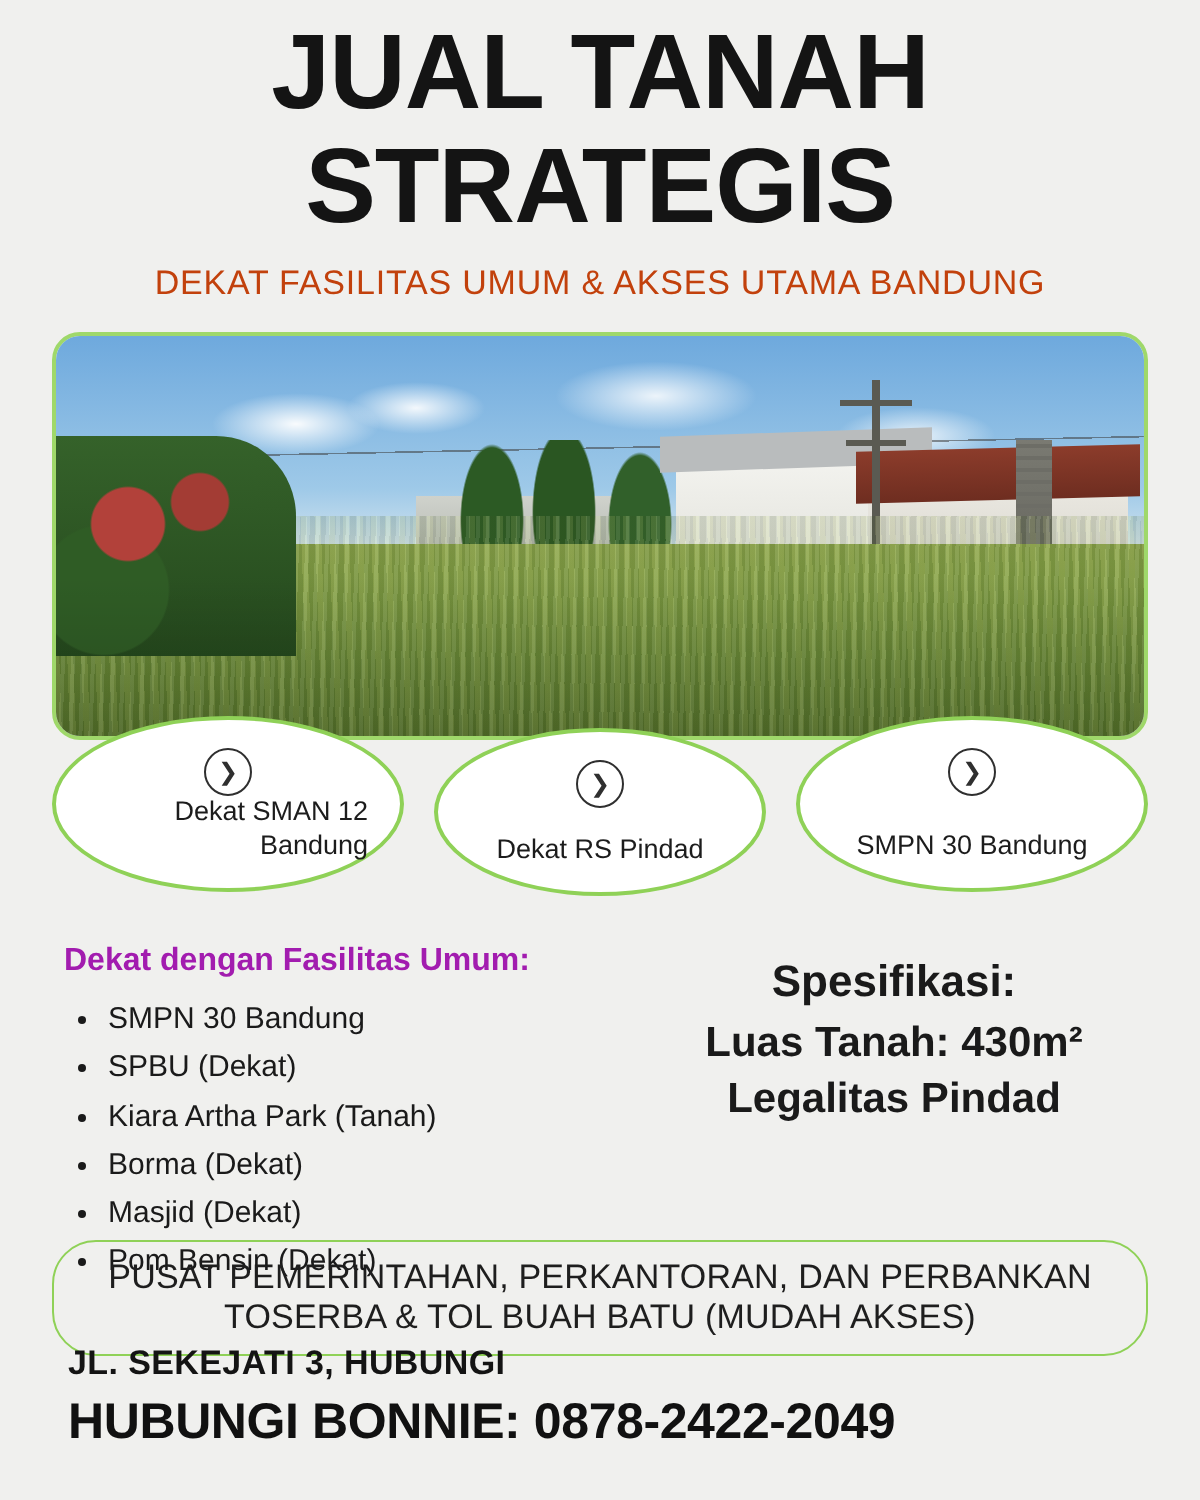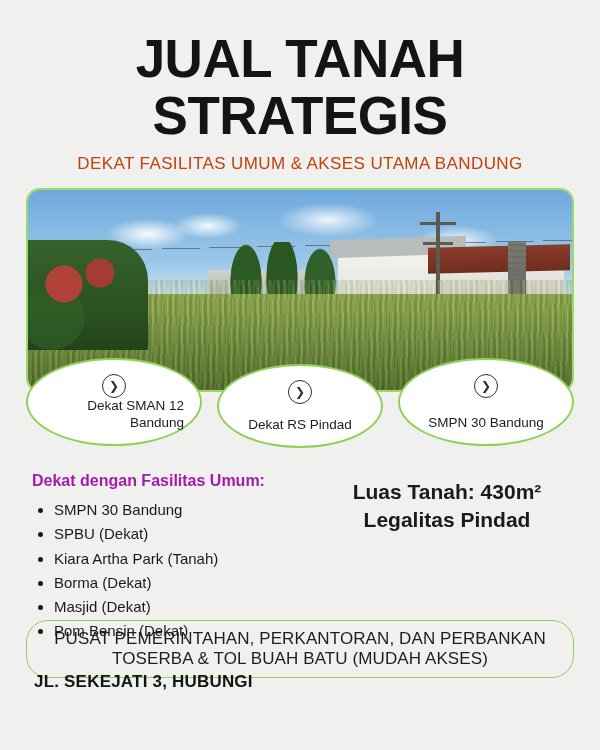--- a/index.html
+++ b/index.html
@@ -18,21 +18,21 @@
     position: relative;
     width: 600px;
     height: 750px;
     background: #f0f0ee;
     box-sizing: border-box;
   }
 
   
   .headline {
     text-align: center;
-    padding-top: 32px;
+    padding-top: 10px;
   }
   .headline .line1,
   .headline .line2 {
     font-weight: bold;
     font-size: 53px;
     letter-spacing: -0.5px;
     line-height: 1.03;
     color: #141414;
   }
   .headline .line2 {
@@ -363,25 +363,27 @@
         <li>SMPN 30 Bandung</li>
         <li>SPBU (Dekat)</li>
         <li>Kiara Artha Park (Tanah)</li>
         <li>Borma (Dekat)</li>
         <li>Masjid (Dekat)</li>
         <li>Pom Bensin (Dekat)</li>
       </ul>
     </div>
 
     <div class="spec">
+      <div class="spec-title">Spesifikasi:</div>
       <div class="spec-line">Luas Tanah: 430m²</div>
       <div class="spec-line">Legalitas Pindad</div>
     </div>
 
   </div>
 
   <div class="note">PUSAT PEMERINTAHAN, PERKANTORAN, DAN PERBANKAN TOSERBA &amp; TOL BUAH BATU (MUDAH AKSES)</div>
 
   <div class="footer">
     <div class="addr">JL. SEKEJATI 3, HUBUNGI</div>
+    <div class="contact">HUBUNGI BONNIE: 0878-2422-2049</div>
   </div>
 
 </div>
 
 </body></html>

